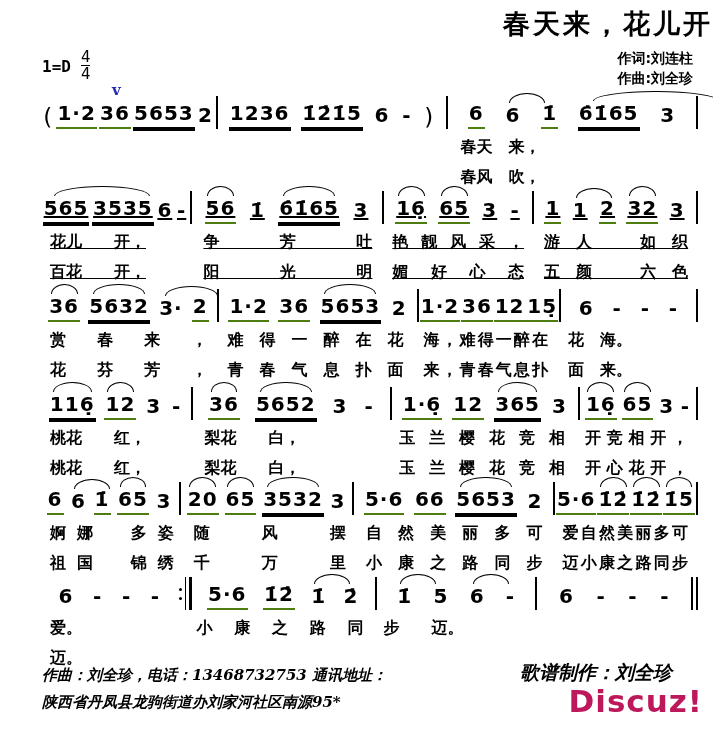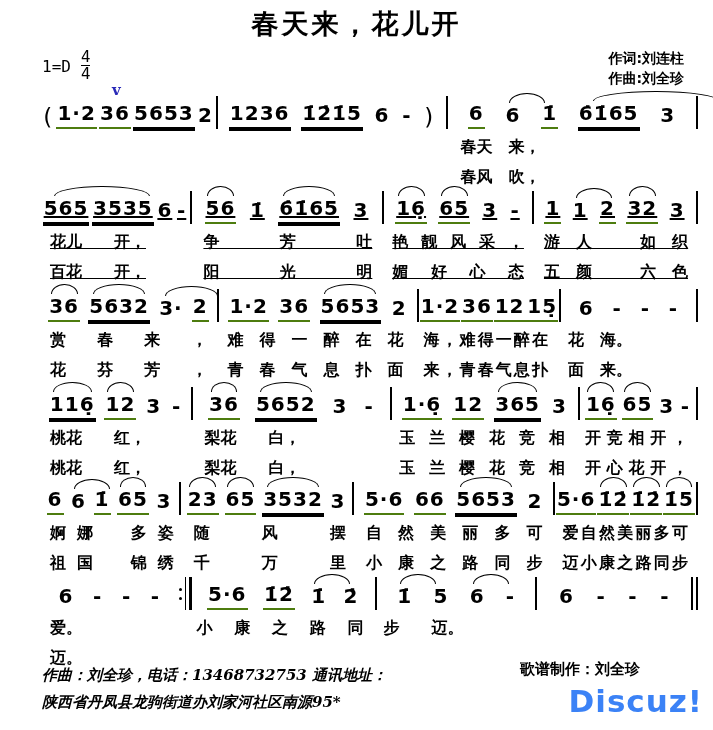--- a/index.html
+++ b/index.html
@@ -2,34 +2,34 @@
 <html><head>
 <meta charset="utf-8">
 <style>
   html,body { margin:0; padding:0; background:#fff; }
   #page {
     position:relative; width:713px; height:730px; background:#ffffff;
     font-family:"DejaVu Sans", sans-serif; color:#000; overflow:hidden;
   }
   
   .title {
-    position:absolute; top:6px; left:0; width:100%; text-align:center;
+    position:absolute; top:6px; left:0; width:100%; text-align:right;
     font-size:27px; font-weight:bold; letter-spacing:3px;
     font-family:"DejaVu Sans", sans-serif;
   }
   .keyline { position:absolute; top:50px; left:42px; display:flex; align-items:center; gap:8px;
     font-size:16px; font-weight:bold; }
-  .keysig { font-weight:normal; font-family:"DejaVu Sans Mono", monospace; font-size:16px; }
+  .keysig { font-weight:bold; font-family:"DejaVu Sans Mono", monospace; font-size:16px; }
   .frac { display:inline-flex; flex-direction:column; align-items:center; line-height:1;
     font-size:15px; font-weight:normal; margin:0 2px; }
   .frac .den { border-top:1px solid #000; padding-top:1px; }
   .tempo { font-size:16px; font-weight:bold; letter-spacing:1px; }
   .breath { position:absolute; top:81px; left:112px; font-size:15px; font-weight:bold;
     font-family:"DejaVu Serif", serif; }
-  .credits { position:absolute; top:48px; right:29px; text-align:left;
+  .credits { position:absolute; top:48px; right:20px; text-align:left;
     font-size:14px; line-height:1.45; font-weight:bold; }
   
   .system { position:absolute; left:40px; width:658px; }
   .noterow { display:flex; align-items:flex-end; height:36px; }
   .measure { display:flex; align-items:flex-end; justify-content:space-evenly;
     flex-basis:0; min-width:0; }
   .note { position:relative; font-size:20px; font-weight:bold; line-height:24px;
     letter-spacing:1px; padding:0 1px 2px 1px; white-space:nowrap;
     font-family:"DejaVu Sans", sans-serif; }
   .paren { font-weight:normal; font-size:23px; padding-bottom:0; }
@@ -50,22 +50,22 @@
   .repbar .thick { width:3px; height:33px; background:#000; }
   
   .lyrrow { display:flex; margin-top:9px; }
   .lyrrow + .lyrrow { margin-top:12px; }
   .lyr { flex-basis:0; min-width:0; font-size:16px; font-weight:bold; line-height:18px;
     font-family:"DejaVu Serif", serif; padding:0 10px; white-space:nowrap; }
   .lyr.j { text-align:justify; text-align-last:justify; white-space:normal; }
   
   .footer { position:absolute; left:42px; top:662px; font-size:15px; font-weight:bold;
     font-style:italic; line-height:1.8; font-family:"DejaVu Serif", serif; }
-  .maker { position:absolute; left:520px; top:660px; font-size:15px; font-weight:bold;
-    font-family:"DejaVu Serif", serif; }
+  .maker { position:absolute; left:520px; top:660px; font-size:19px; font-weight:bold;
+    font-style:italic; font-family:"DejaVu Serif", serif; }
   .watermark { position:absolute; right:10px; top:683px; font-size:31px; font-weight:bold;
     color:#d9d9d3; font-family:"DejaVu Sans", sans-serif; letter-spacing:1px; }
 </style>
 </head>
 <body>
 
 <div id="page">
   <div class="title">春天来，花儿开</div>
 
   <div class="keyline">
@@ -258,21 +258,21 @@
         <div class="noterow">
           <span class="measure" style="flex-grow: 138;">
             <span class="note u1">6</span>
             <span class="note a2">6</span>
             <span class="note u1">1̇</span>
             <span class="note u1 a1">65</span>
             <span class="note">3</span>
           </span>
           <span class="bar"></span>
           <span class="measure" style="flex-grow: 170;">
-            <span class="note u1 a1">23</span>
+            <span class="note u1 a1">20</span>
             <span class="note u1 a1">65</span>
             <span class="note u2 a1">3532</span>
             <span class="note">3</span>
           </span>
           <span class="bar"></span>
           <span class="measure" style="flex-grow: 197;">
             <span class="note u1">5·6</span>
             <span class="note u1">66</span>
             <span class="note u2 a1">5653</span>
             <span class="note">2</span>
@@ -353,14 +353,14 @@
           <div class="lyr" style="flex-grow: 155;"></div>
         </div>
       </div>
     </div>
 
   <div class="footer">
     <div>作曲：刘全珍，电话：13468732753 通讯地址：</div>
     <div>陕西省丹凤县龙驹街道办刘家河社区南源95*</div>
   </div>
   <div class="maker">歌谱制作：刘全珍</div>
-  <div class="watermark" style="color: #3b82f6;">Discuz!</div>
+  <div class="watermark" style="color: #be185d;">Discuz!</div>
 </div>
 
 </body></html>

